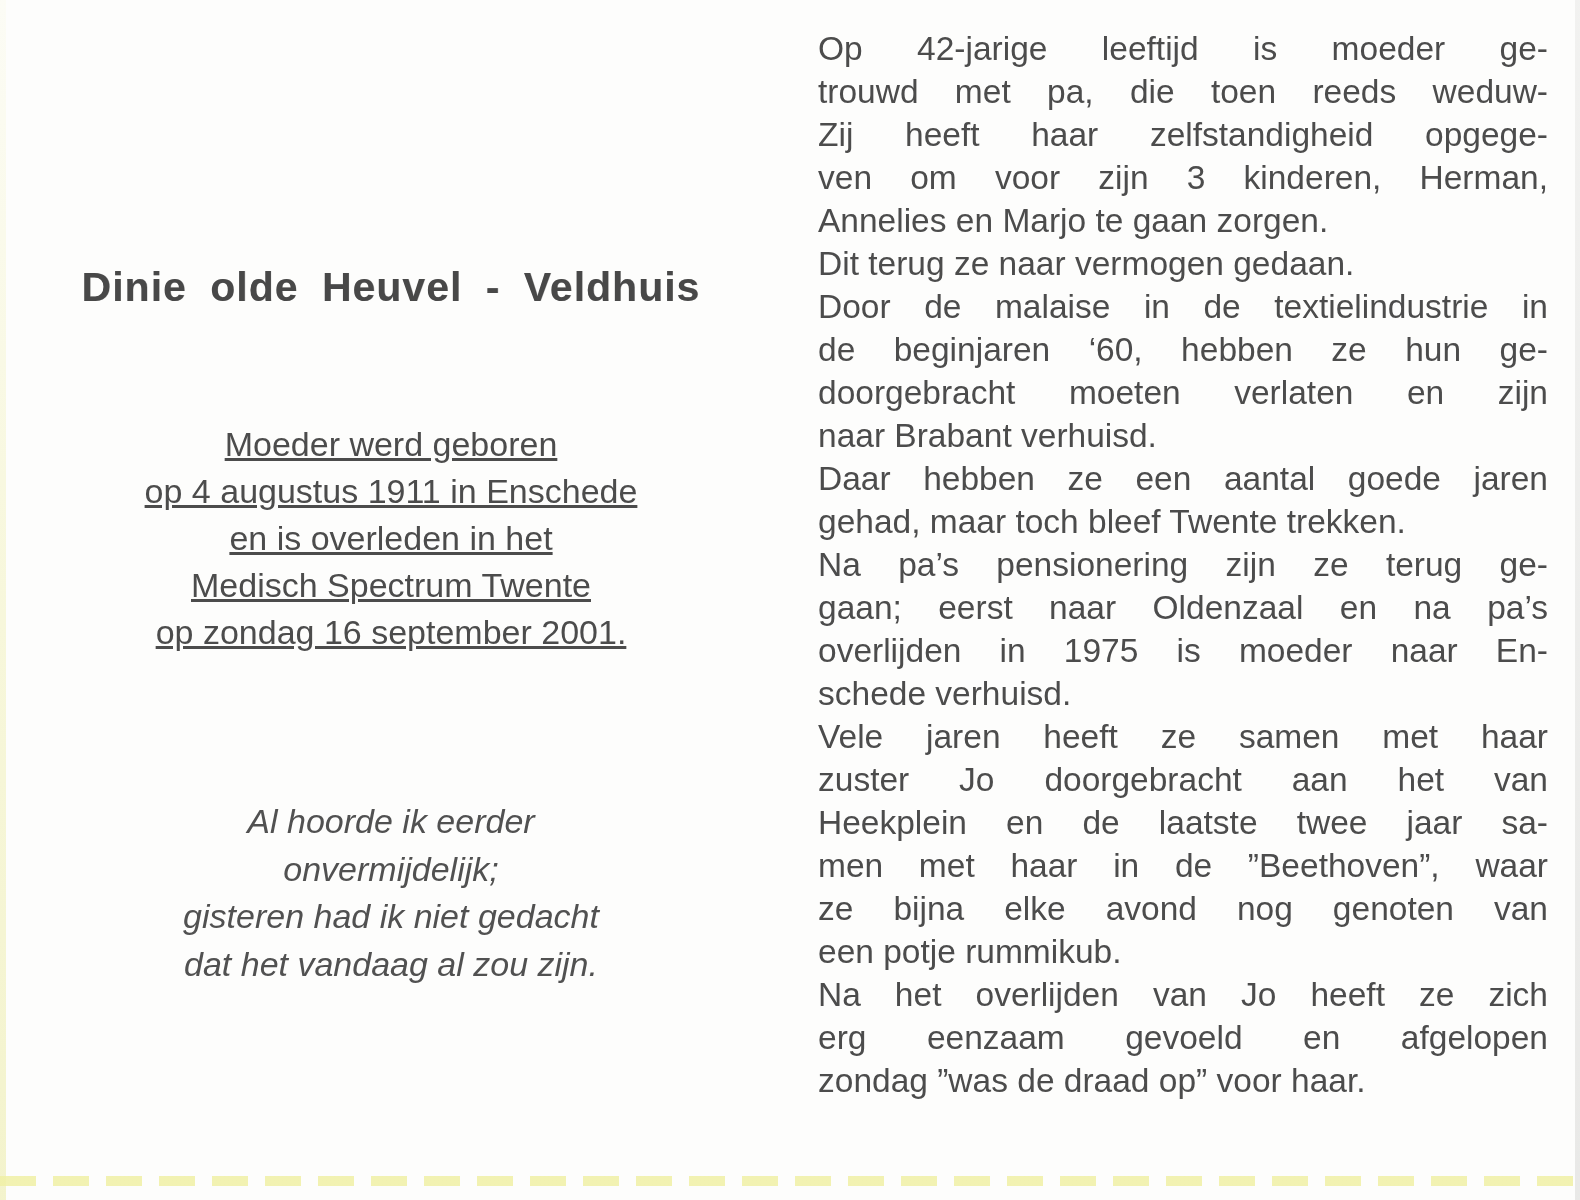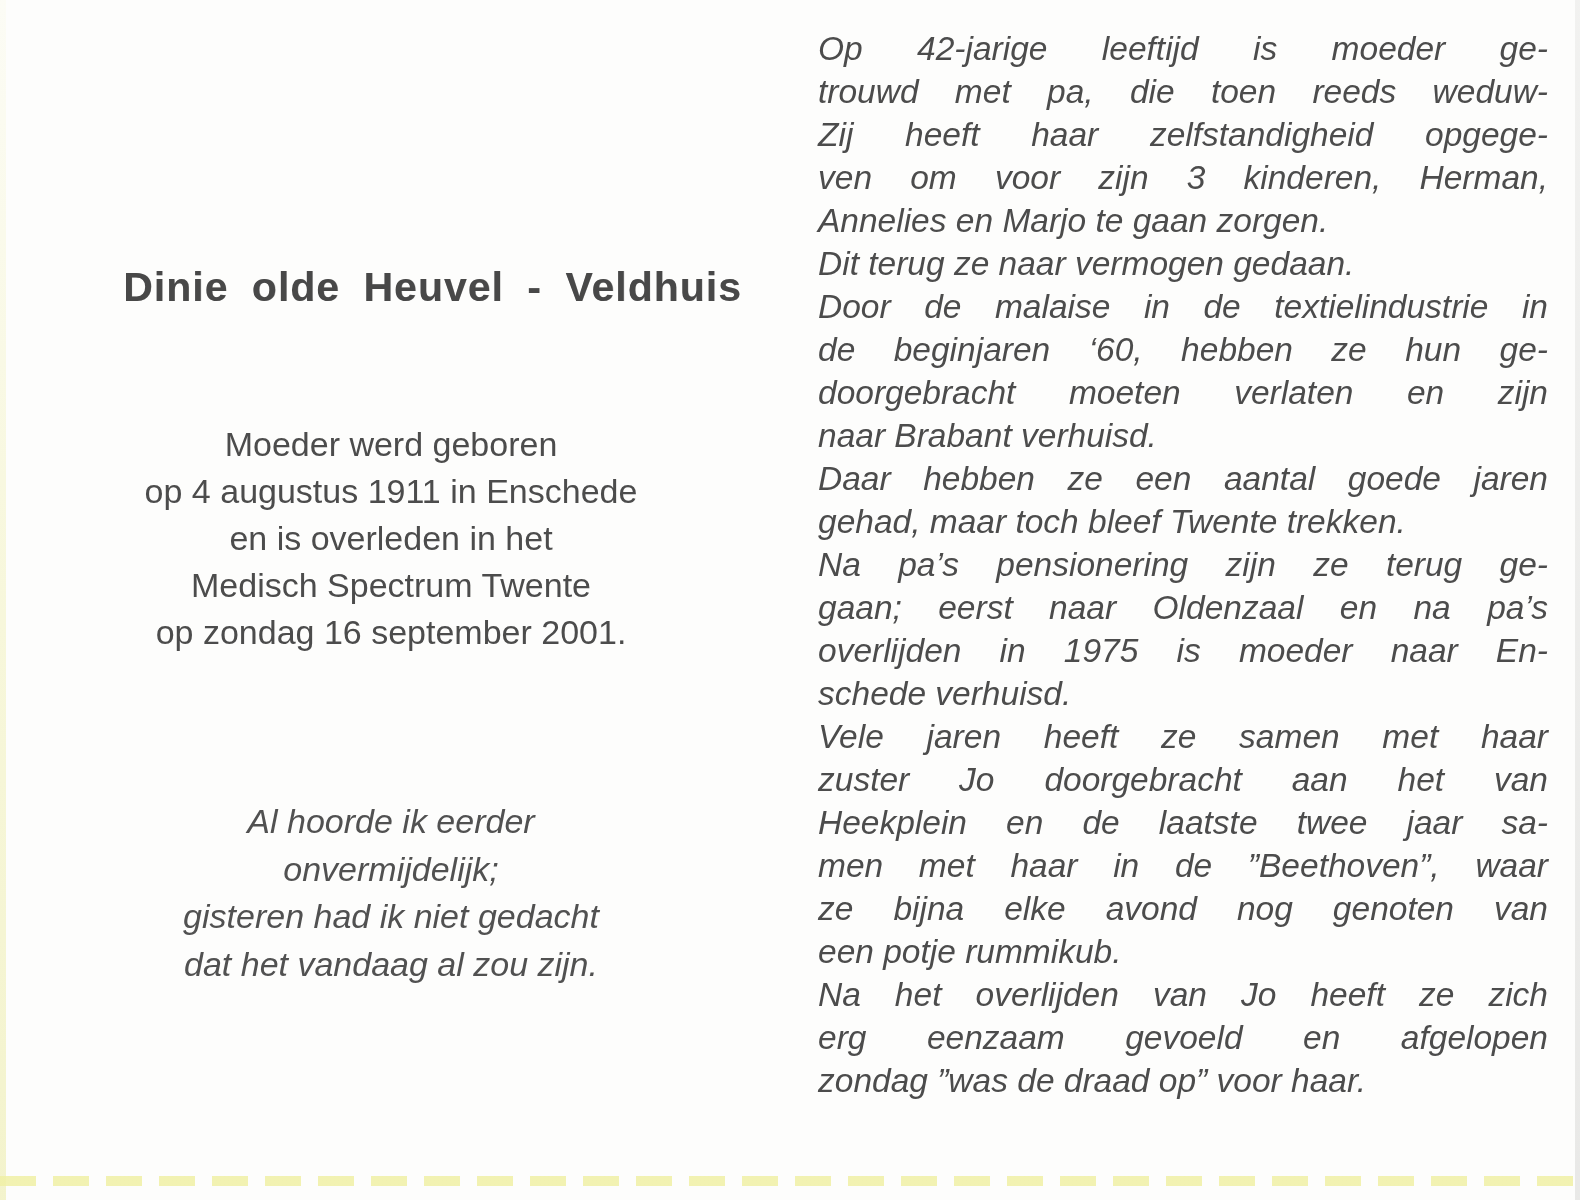--- a/index.html
+++ b/index.html
@@ -38,56 +38,56 @@
     width: 100%; height: 10px;
     background: repeating-linear-gradient(90deg,
       rgba(240,240,165,0.85) 0px, rgba(240,240,165,0.85) 36px,
       rgba(253,253,252,0) 36px, rgba(253,253,252,0) 53px);
   }
   
   .name-title {
     position: absolute;
     left: 40px; top: 264px;
     width: 702px;
-    text-align: right;
+    text-align: center;
     font-size: 41px;
     font-weight: bold;
     letter-spacing: 1px;
     word-spacing: 11px;
     color: #484848;
     text-shadow: 0.4px 0.4px 0 rgba(72,72,72,0.35);
   }
   .birth-block {
     position: absolute;
     left: 40px; top: 421px;
     width: 702px;
     text-align: center;
     font-size: 34px;
     line-height: 47px;
     color: #4c4c4c;
+    text-decoration: underline;
   }
   .poem-block {
     position: absolute;
     left: 40px; top: 798px;
     width: 702px;
     text-align: center;
     font-style: italic;
     font-size: 34px;
     line-height: 47.5px;
     color: #515151;
   }
   
   .bio-block {
     position: absolute;
     left: 818px; top: 27px;
     width: 730px;
     font-size: 33.5px;
     line-height: 43px;
     color: #4c4c4c;
-    font-style: italic;
   }
   .bio-block .j {
     text-align: justify;
     text-align-last: justify;
     white-space: normal;
   }
   .bio-block .e {
     text-align: left;
   }
 </style>

